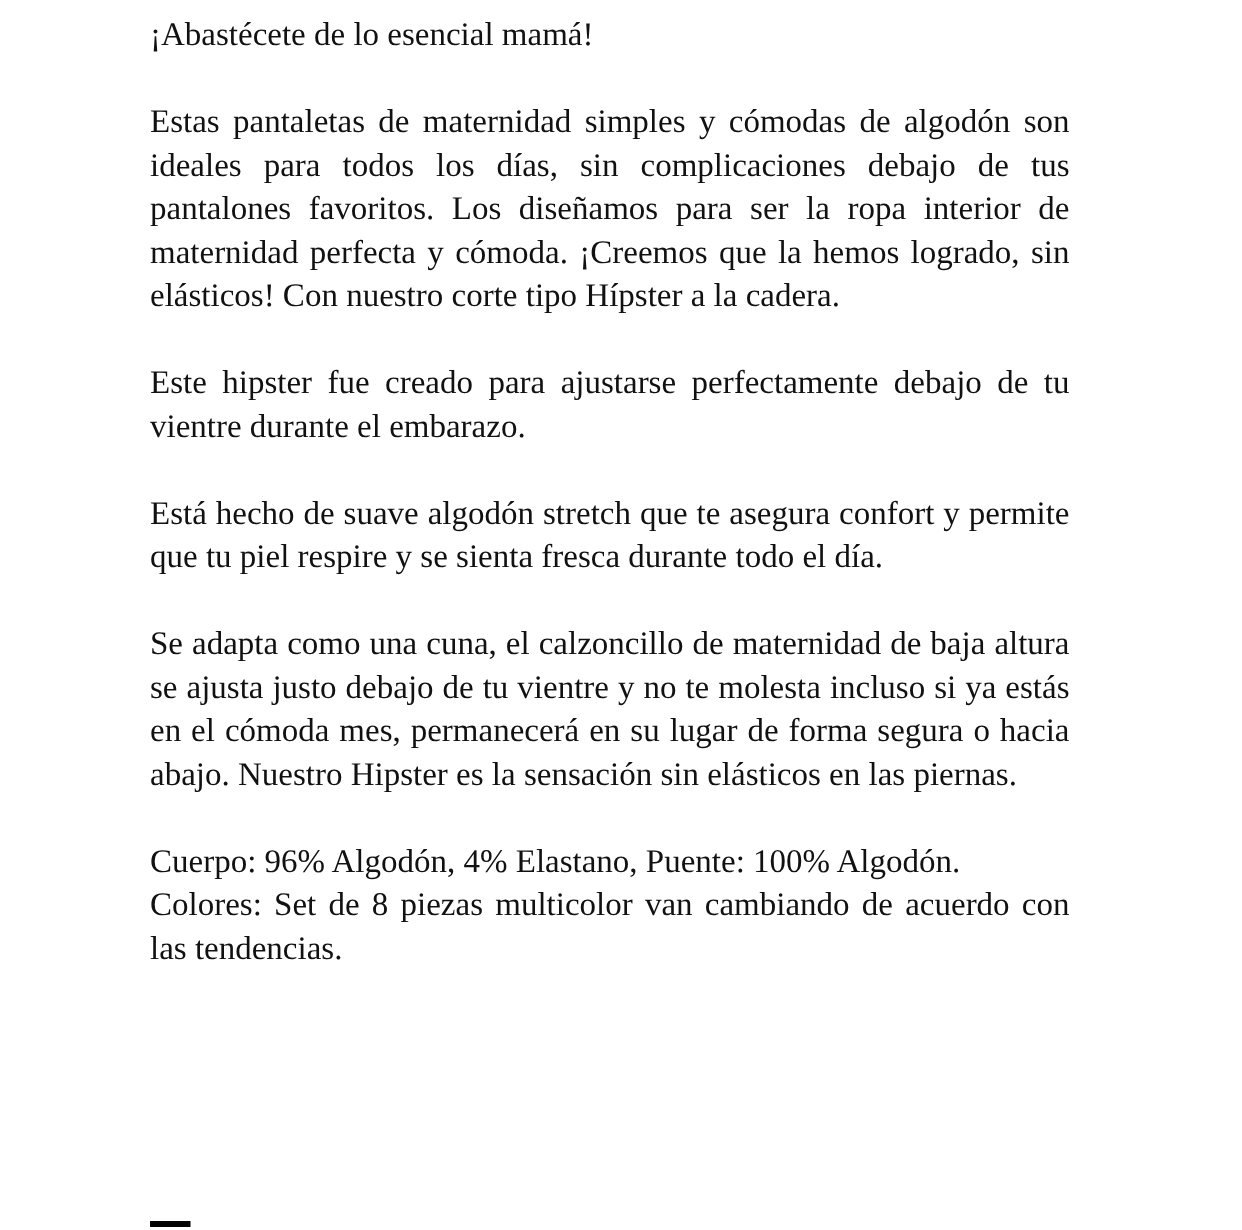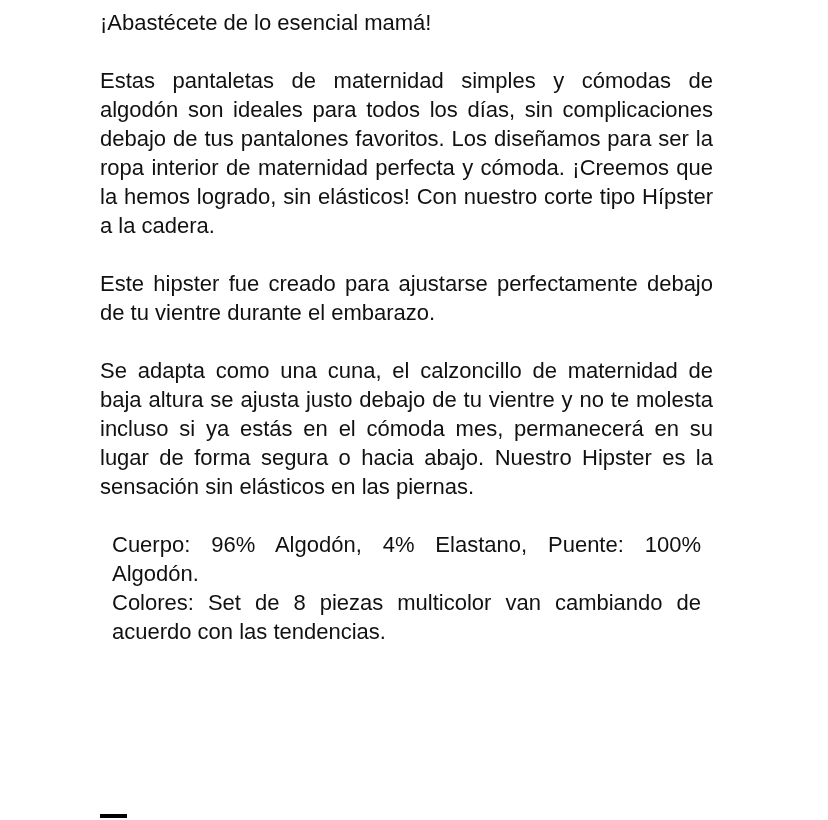--- a/index.html
+++ b/index.html
@@ -12,35 +12,35 @@
     width: 828px;
     height: 820px;
     background: #ffffff;
     overflow: hidden;
   }
   .text-block {
     position: absolute;
     left: 100px;
     top: 8px;
     width: 613px;
-    font-family: Liberation Sans, sans-serif;
+    font-family: Liberation Serif, serif;
     font-size: 22px;
     line-height: 29px;
     color: #111111;
     text-align: justify;
   }
   .para {
     margin: 0 0 29px 0;
     text-align: justify;
   }
   .intro {
     text-align: left;
   }
   .spec-block {
-    margin: 12px;
+    margin: 0;
   }
   .spec {
     margin: 0;
     text-align: justify;
   }
   .edge-mark {
     position: absolute;
     left: 100px;
     top: 814px;
     width: 27px;
@@ -53,20 +53,21 @@
 
 <main class="page">
   <article class="text-block">
 
     <p class="para intro">¡Abastécete de lo esencial mamá!</p>
 
     <p class="para">Estas pantaletas de maternidad simples y cómodas de algodón son ideales para todos los días, sin complicaciones debajo de tus pantalones favoritos. Los diseñamos para ser la ropa interior de maternidad perfecta y cómoda. ¡Creemos que la hemos logrado, sin elásticos! Con nuestro corte tipo Hípster a la cadera.</p>
 
     <p class="para">Este hipster fue creado para ajustarse perfectamente debajo de tu vientre durante el embarazo.</p>
 
+    <p class="para">Está hecho de suave algodón stretch que te asegura confort y permite que tu piel respire y se sienta fresca durante todo el día.</p>
 
     <p class="para">Se adapta como una cuna, el calzoncillo de maternidad de baja altura se ajusta justo debajo de tu vientre y no te molesta incluso si ya estás en el cómoda mes, permanecerá en su lugar de forma segura o hacia abajo. Nuestro Hipster es la sensación sin elásticos en las piernas.</p>
 
     <div class="spec-block">
       <p class="spec">Cuerpo: 96% Algodón, 4% Elastano, Puente: 100% Algodón.</p>
       <p class="spec">Colores: Set de 8 piezas multicolor van cambiando de acuerdo con las tendencias.</p>
     </div>
 
   </article>
 

